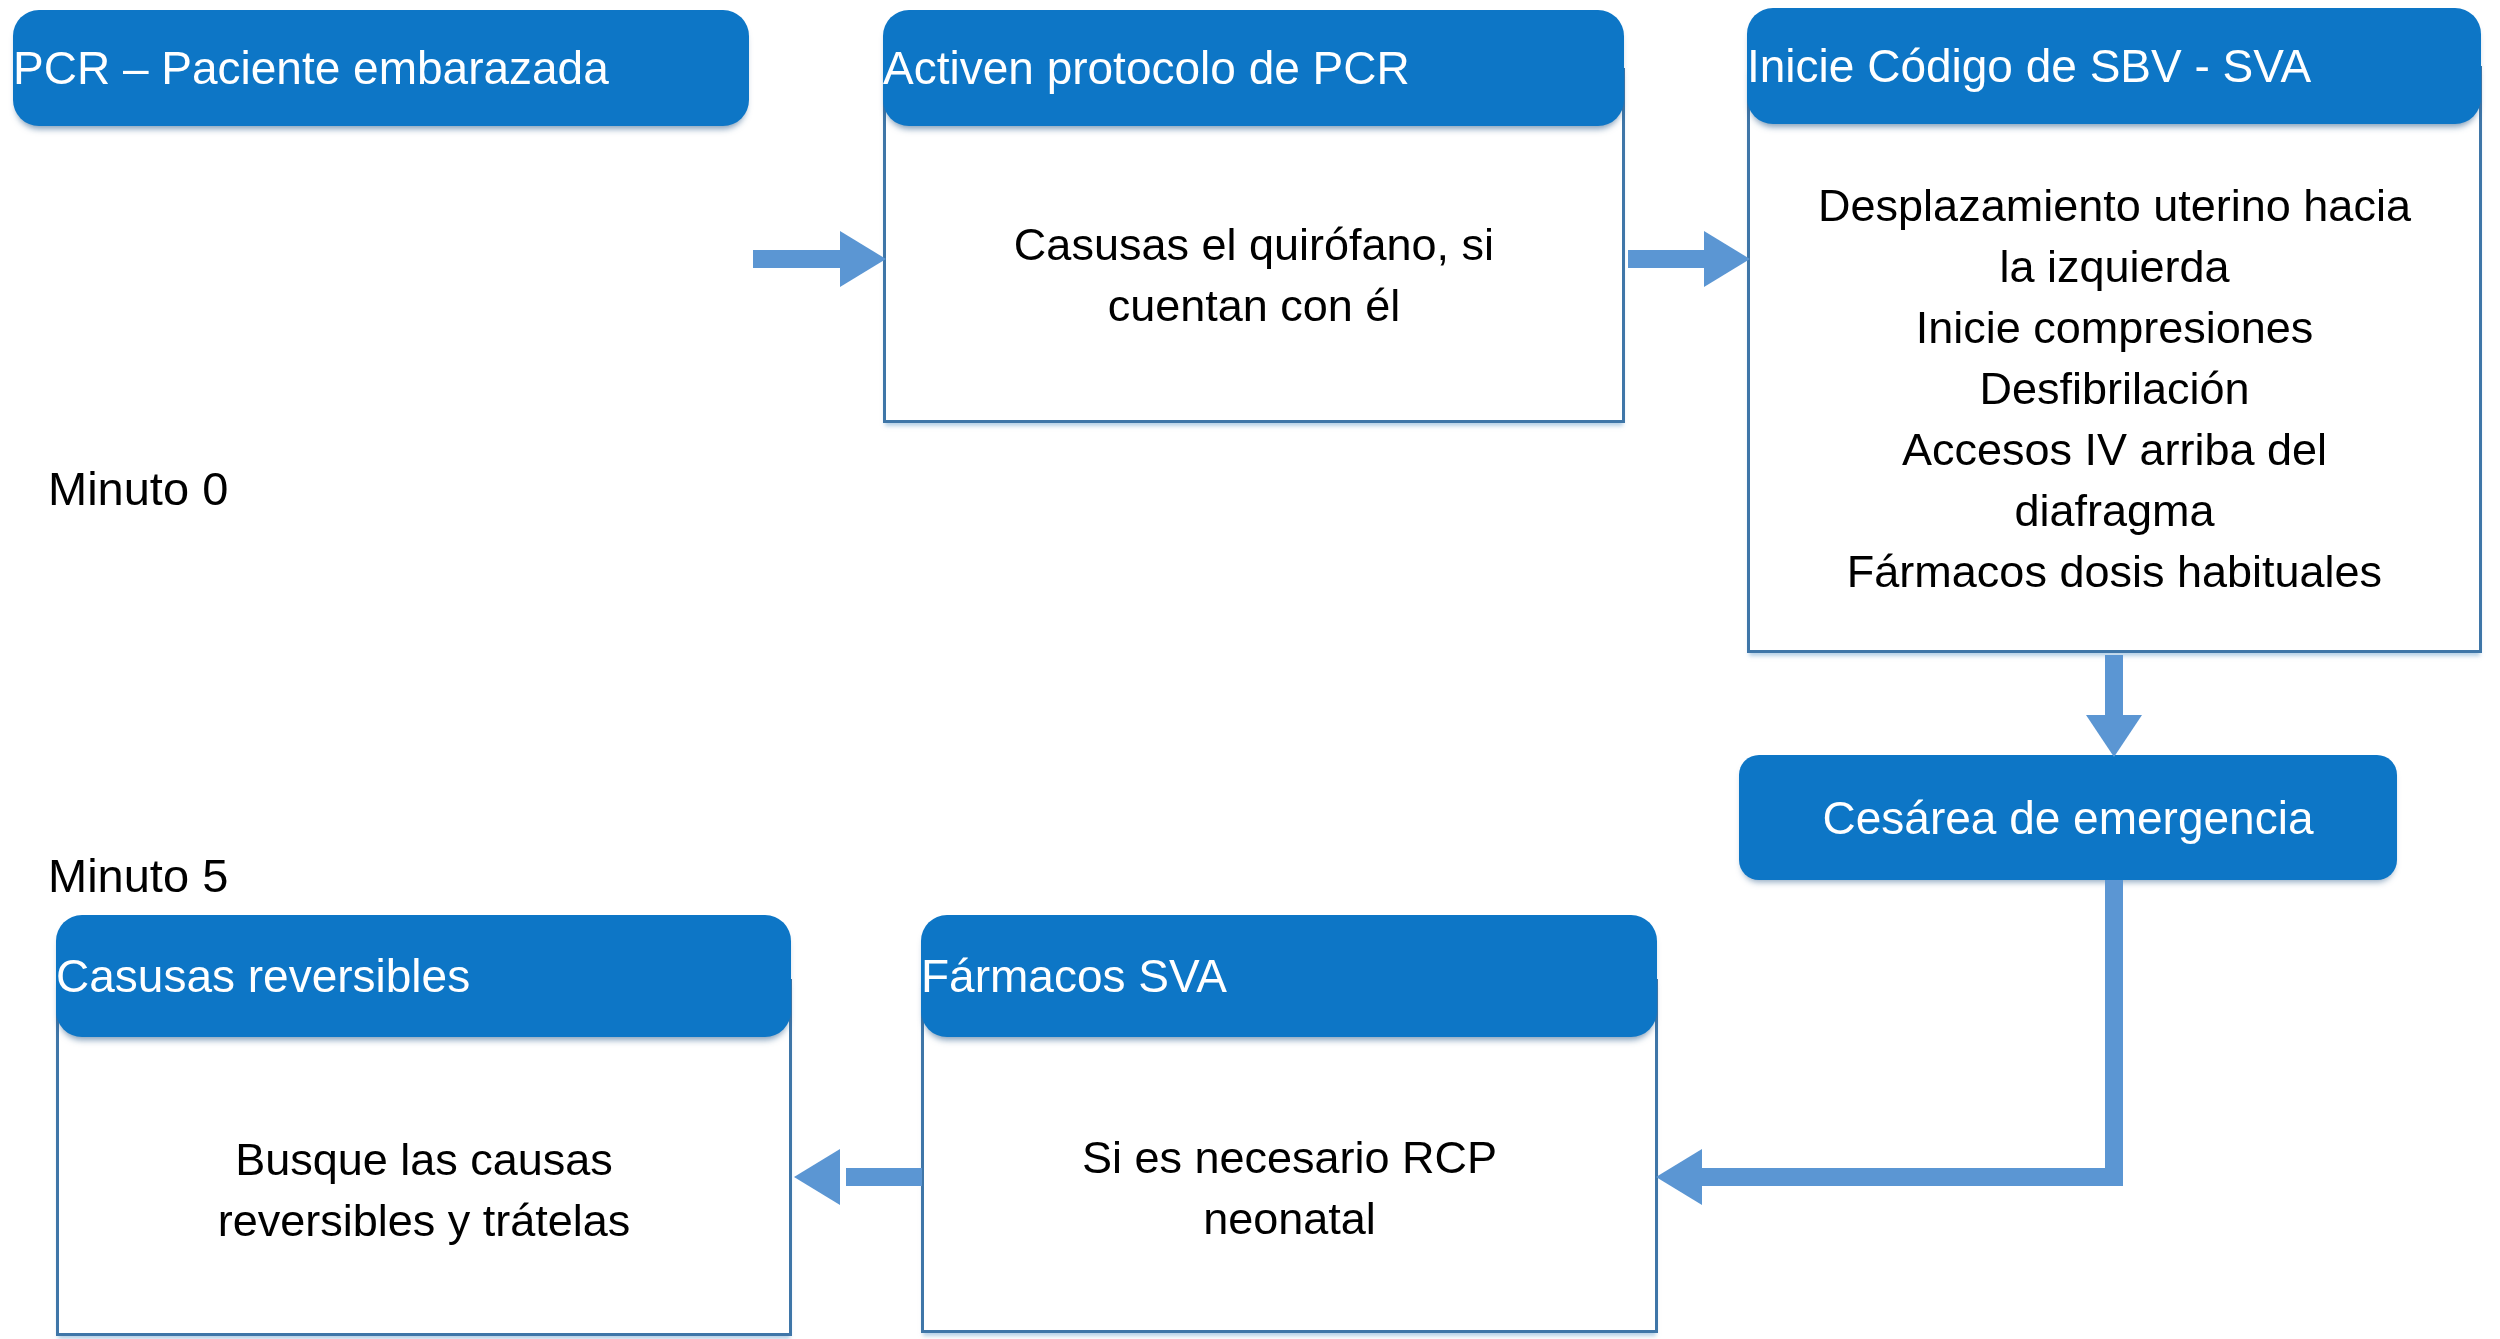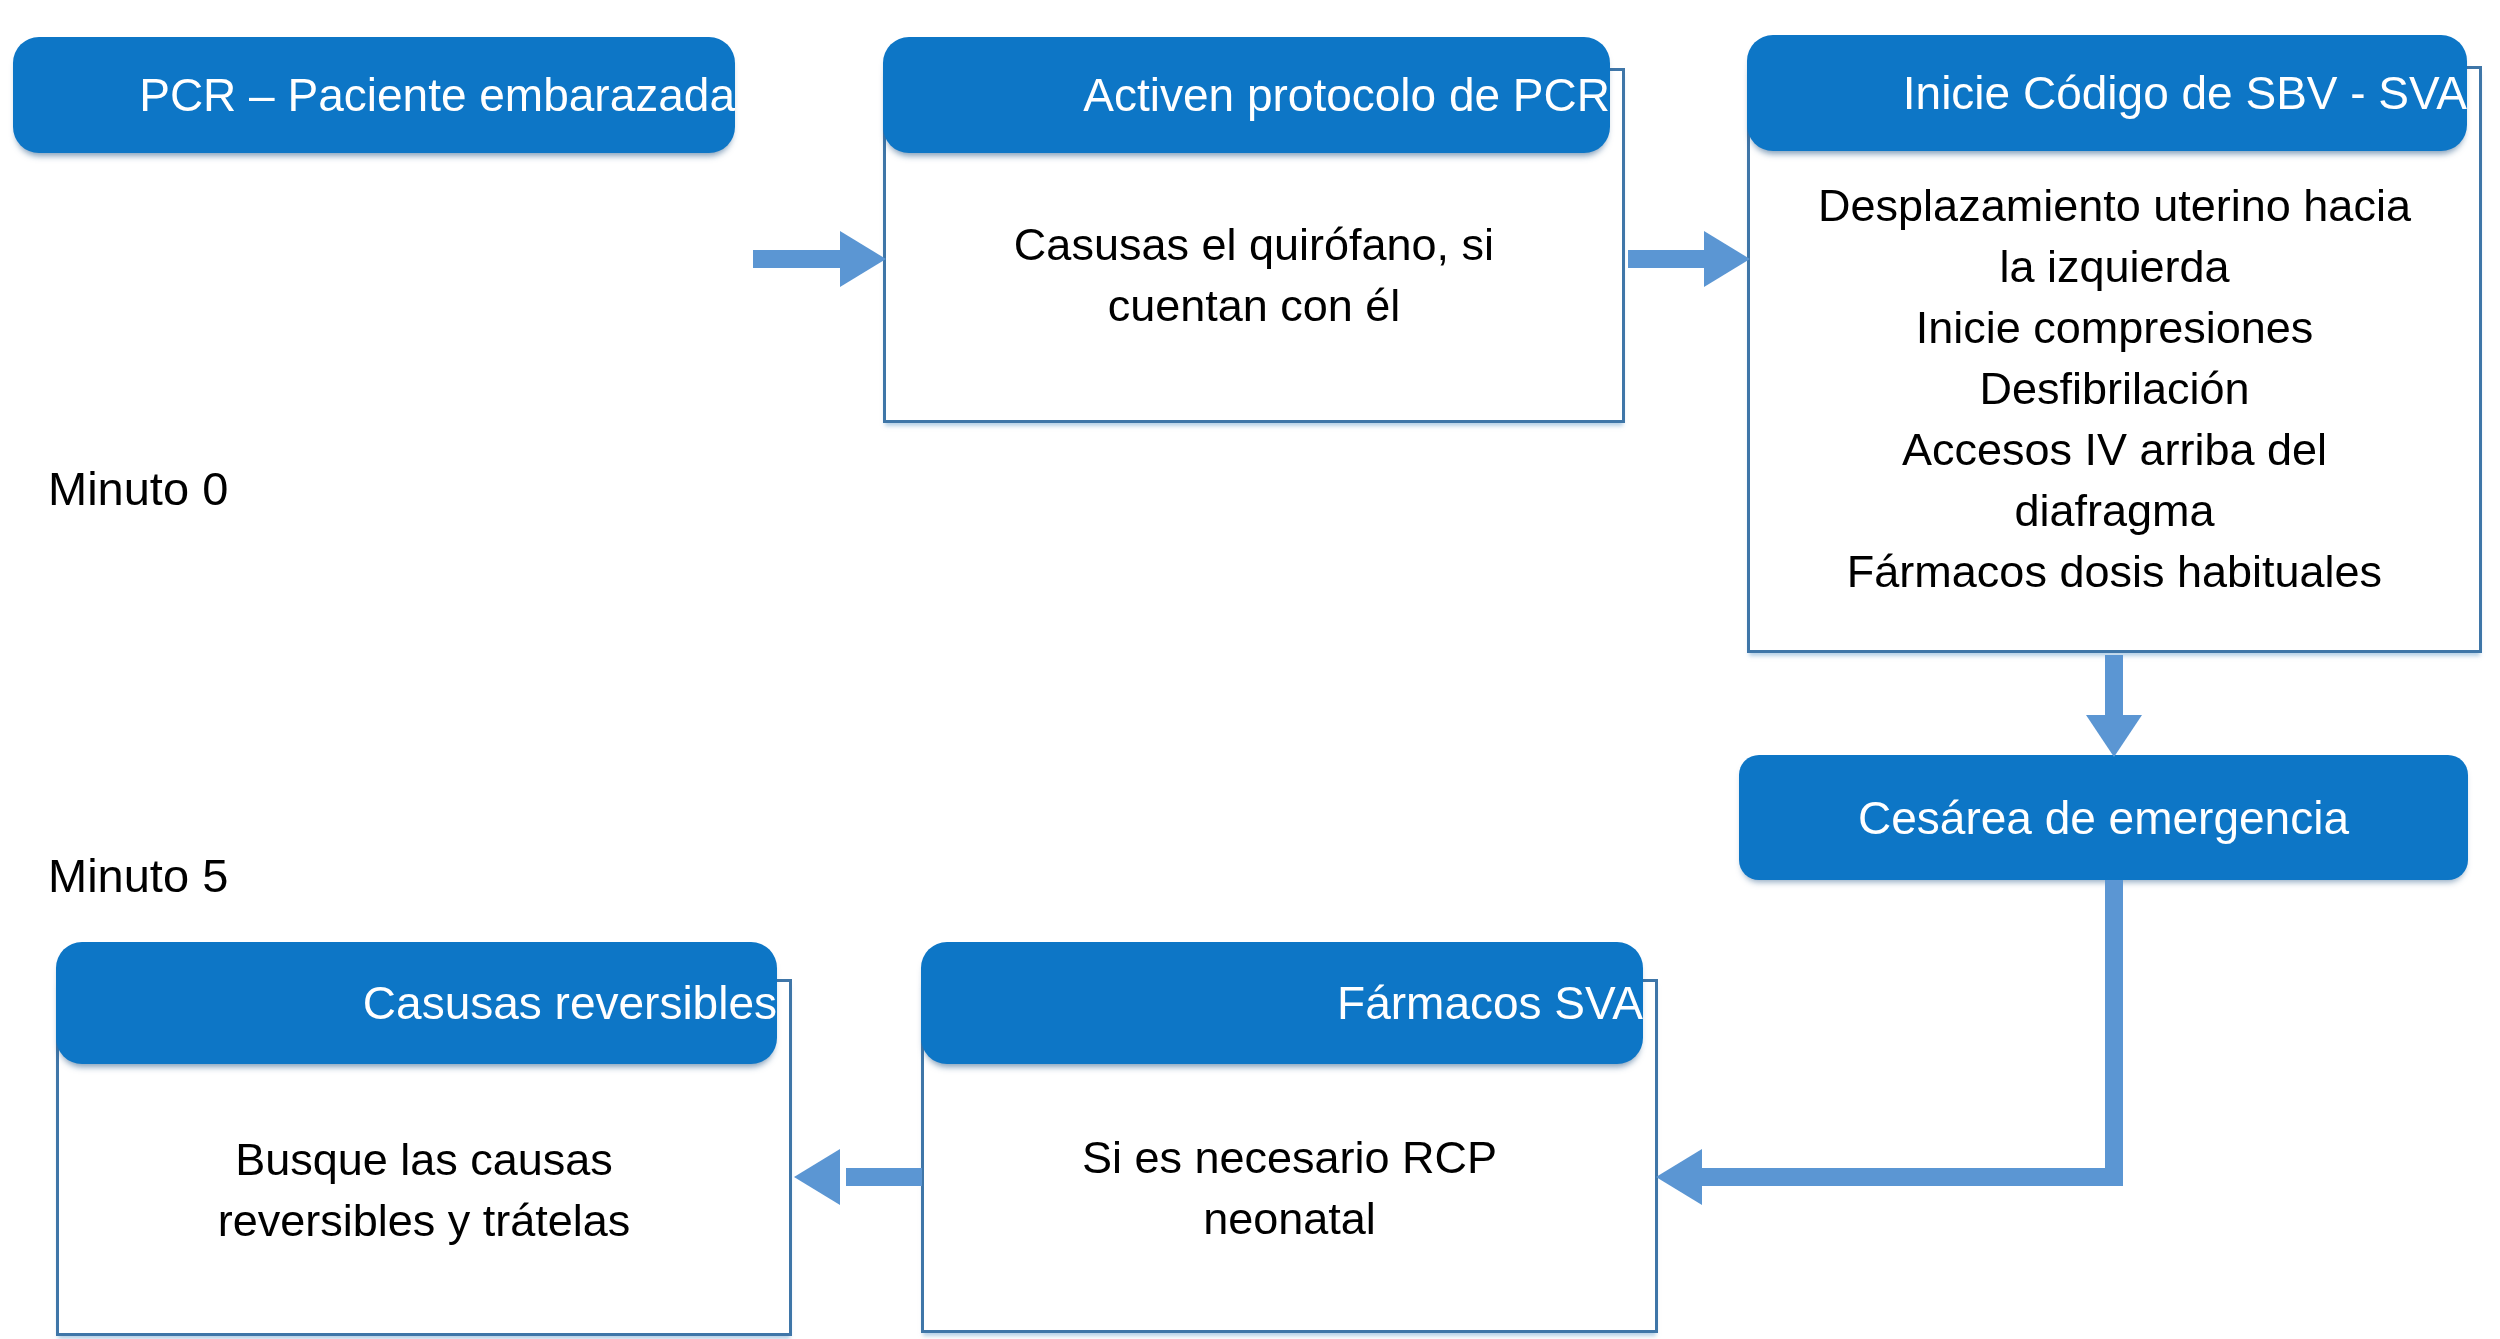--- a/index.html
+++ b/index.html
@@ -30,45 +30,45 @@
   }
   .body-text{
     padding-top:58px;
     width:100%;
     text-align:center;
     color:var(--body-text);
     font-size:45px;line-height:61px;
     white-space:pre-line;
   }
   .node-header{
-    position:absolute;left:0;right:15px;top:0;
+    position:absolute;left:0;right:1px;top:0;
     background:var(--header-blue);
     border-radius:26px;
     box-shadow:0 6px 6px -3px rgba(30,80,130,.55);
-    display:flex;align-items:center;justify-content:flex-end;margin-top:27px;
+    display:flex;align-items:center;justify-content:flex-start;
   }
   .header-text{
     color:var(--header-text);
     font-size:46px;line-height:50px;
     text-align:center;
   }
 
   #node-pcr      {left:13px;  top:10px;  width:737px; height:413px;}
   #node-activen  {left:883px; top:10px;  width:742px; height:413px;}
   #node-inicie   {left:1747px;top:8px;   width:735px; height:645px;}
   #node-causas   {left:56px;  top:915px; width:736px; height:421px;}
   #node-continue {left:921px; top:915px; width:737px; height:418px;}
   #node-pcr .node-header, #node-activen .node-header, #node-inicie .node-header{height:116px;}
   #node-causas .node-header, #node-continue .node-header{height:122px;}
   #node-causas .node-body, #node-continue .node-body{top:64px;}
   #node-causas .body-text, #node-continue .body-text{padding-top:64px;}
 
   
   .action-box{
-    position:absolute;left:1739px;top:755px;width:729px;height:125px;
+    position:absolute;left:1739px;top:755px;width:658px;height:125px;
     background:var(--header-blue);
     border-radius:20px;
     box-shadow:0 5px 6px -3px rgba(30,80,130,.5);
     display:flex;align-items:center;justify-content:center;
   }
 
   
   .time-label{
     position:absolute;left:48px;
     color:var(--body-text);

